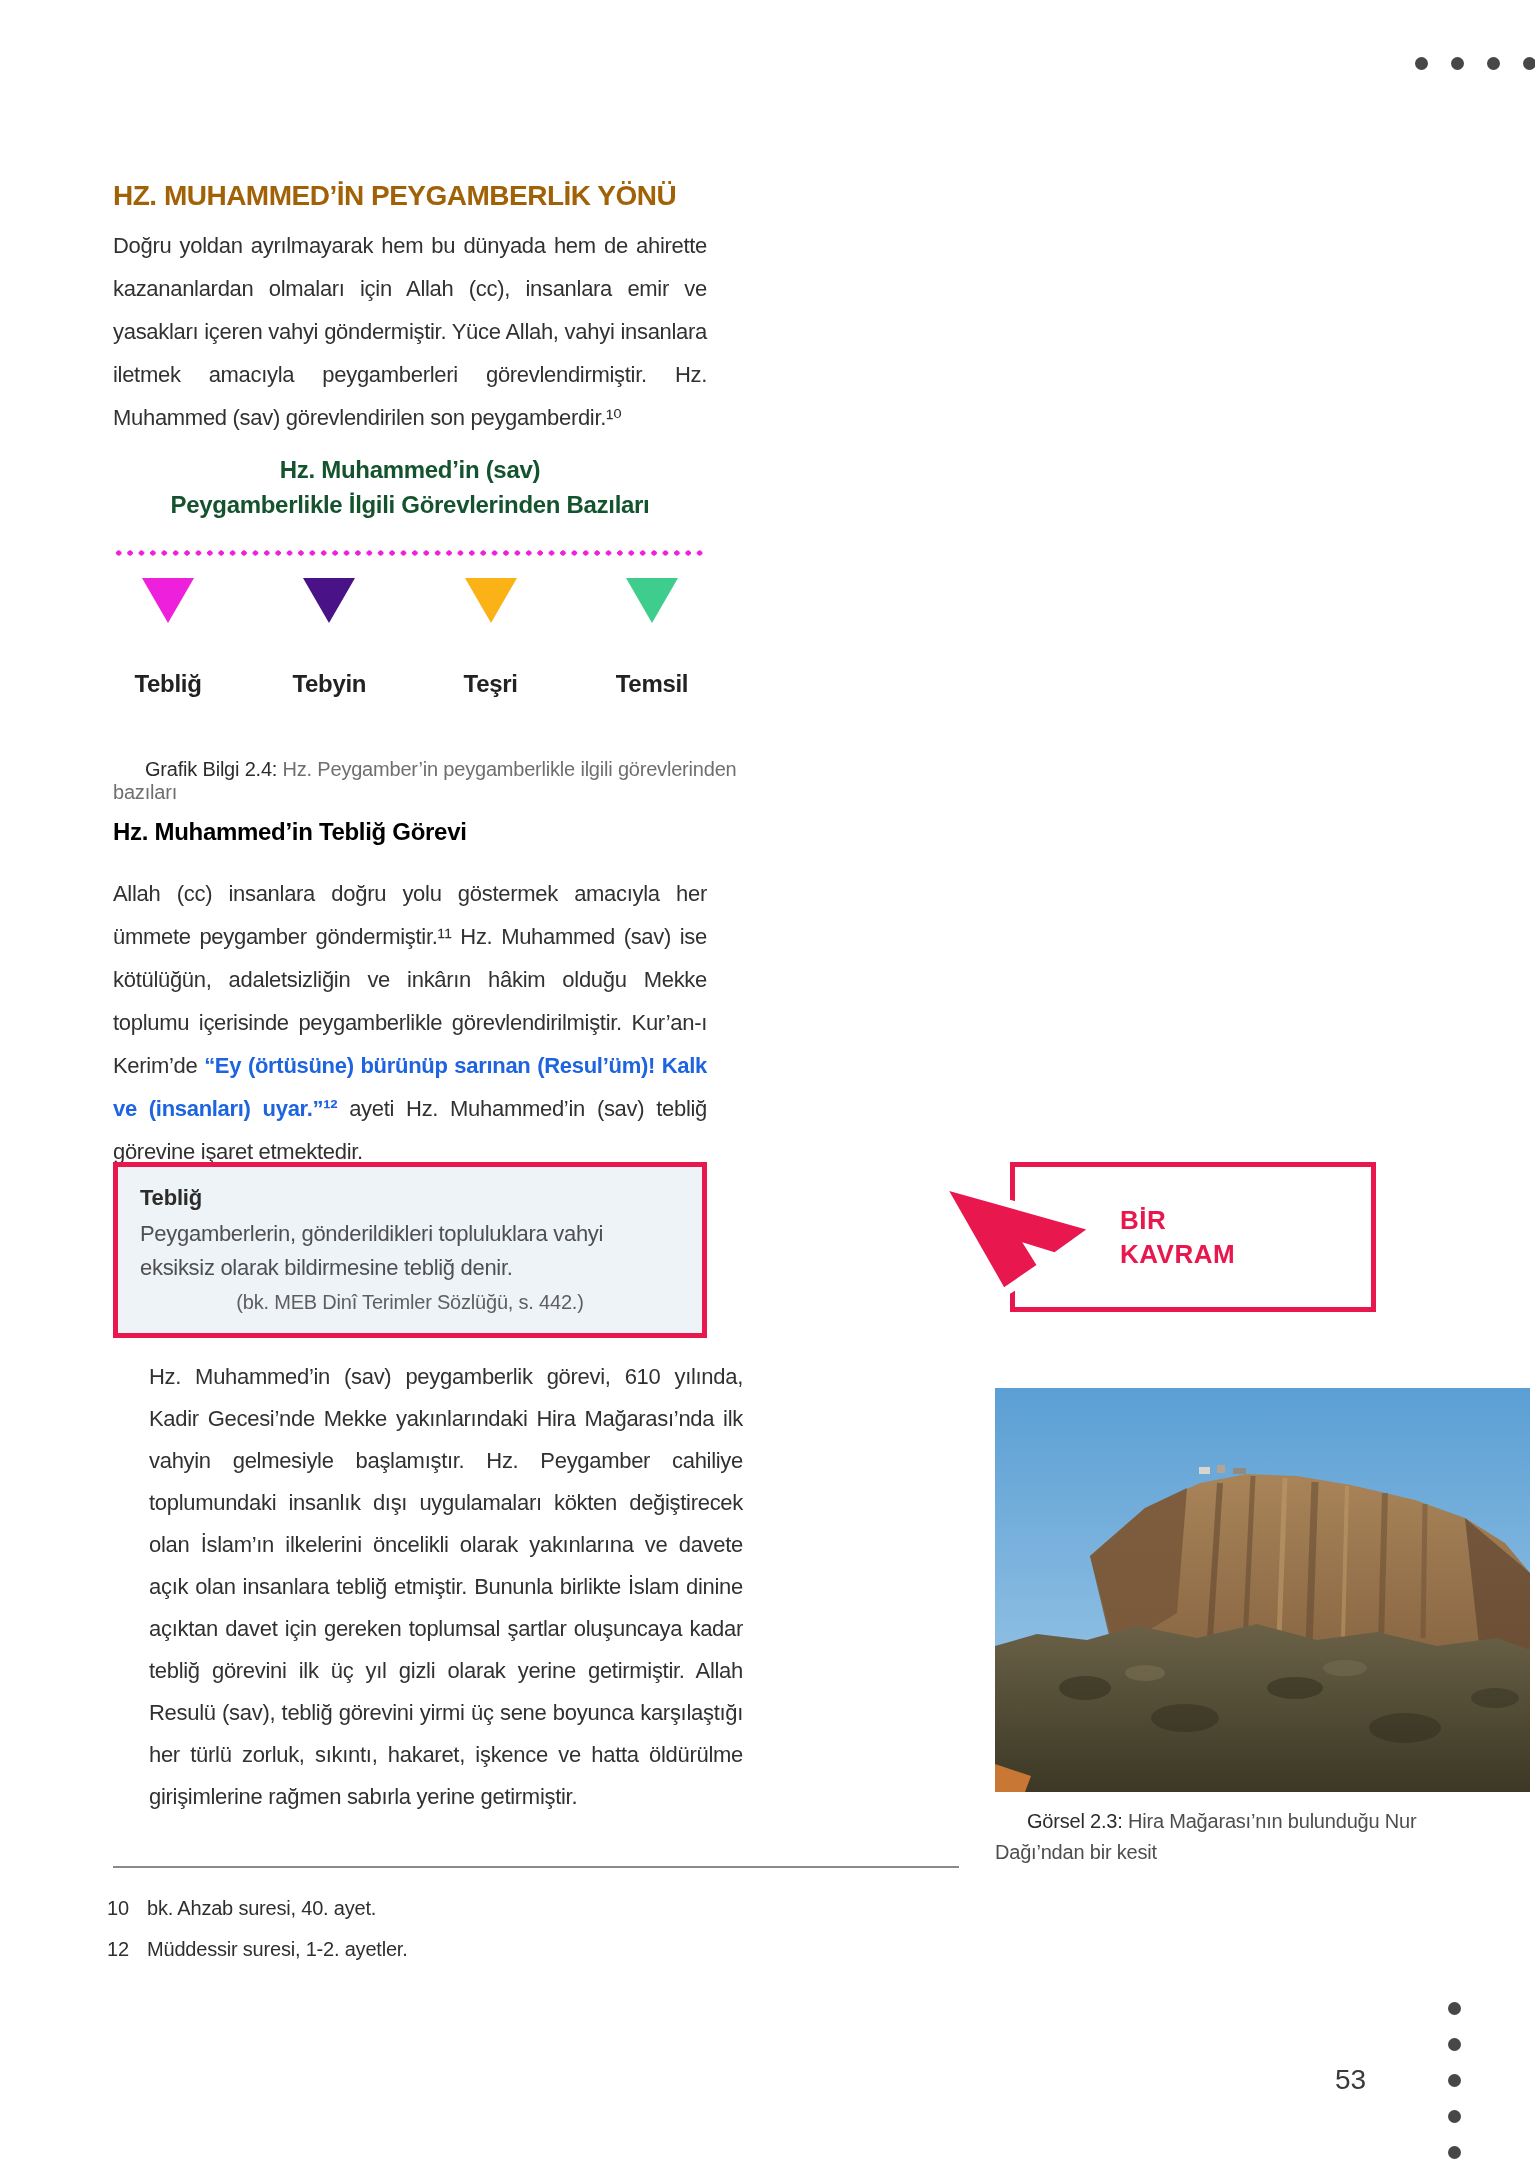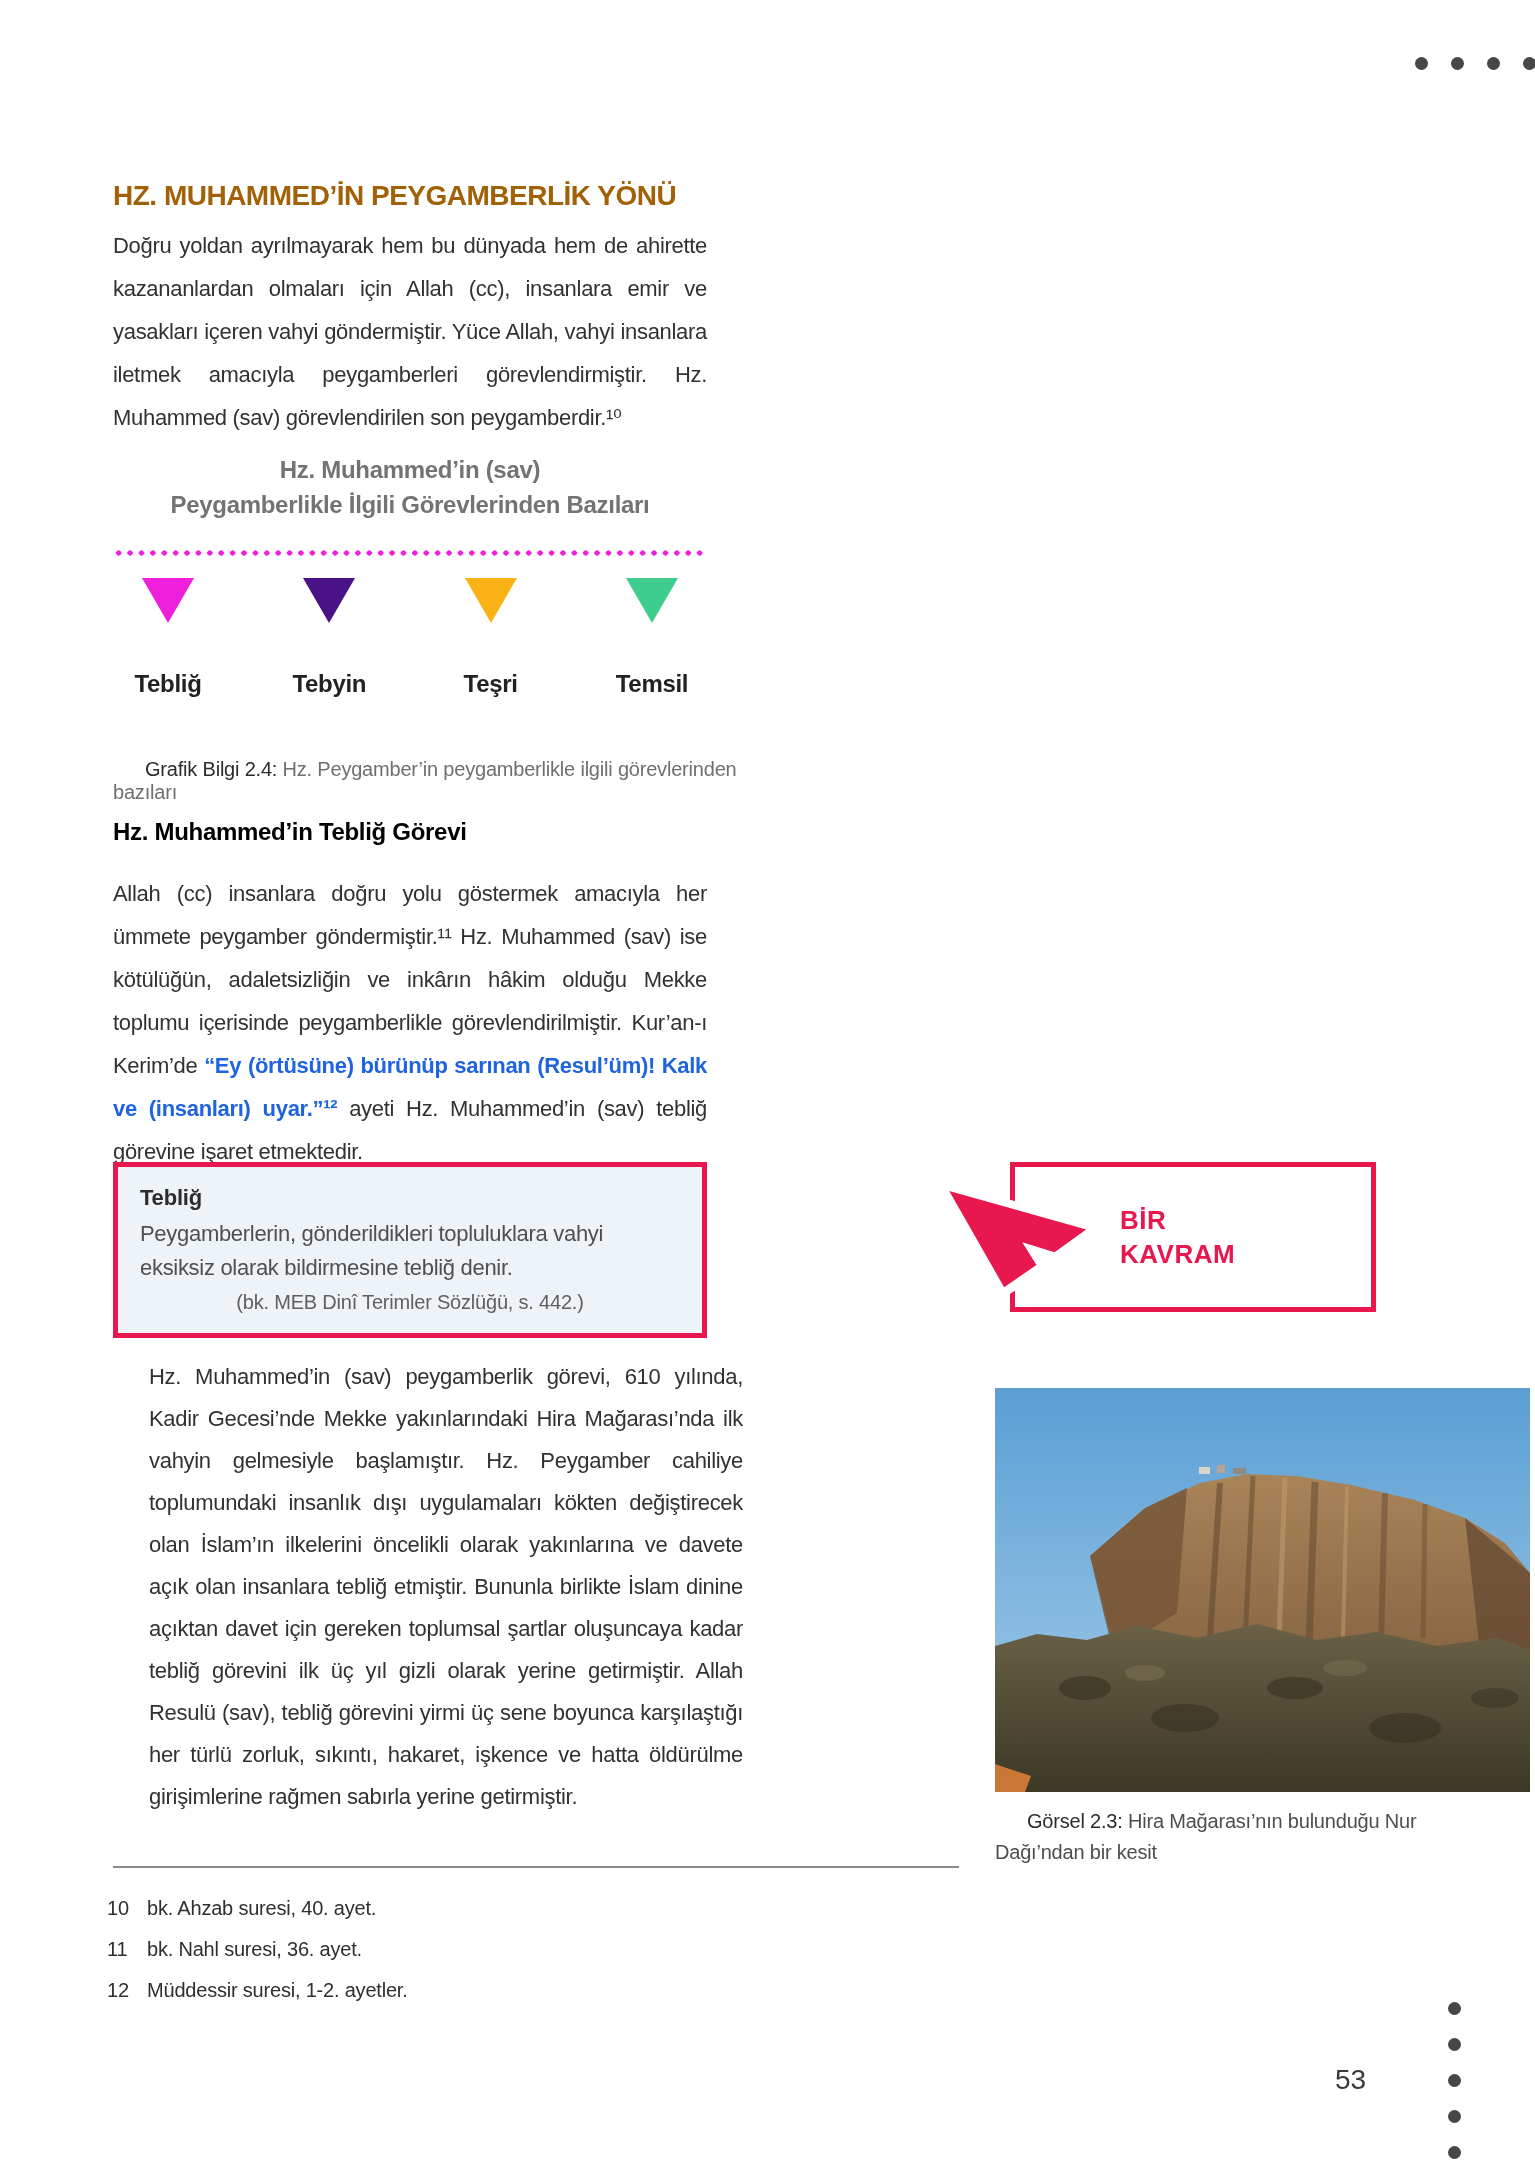--- a/index.html
+++ b/index.html
@@ -16,21 +16,21 @@
   
   .h1{top:180px;left:113px;width:640px;font-size:28px;font-weight:700;color:#a16207;letter-spacing:-0.5px;}
   .h2{top:818px;left:113px;width:640px;font-size:24px;font-weight:700;color:#000000;letter-spacing:-0.3px;}
   
   .para{left:113px;width:594px;font-size:22px;line-height:43px;text-align:justify;color:#313131;letter-spacing:-0.3px;}
   .p1{top:224px;}
   .p2{top:872px;}
   .p3{top:1356px;line-height:42px;margin-left:36px;}
   .quote{color:#1e63e0;font-weight:700;}
   
-  .diagram-title{top:452px;left:113px;width:594px;text-align:center;font-size:24px;font-weight:700;color:#737373;line-height:35px;letter-spacing:-0.3px;}
+  .diagram-title{top:452px;left:113px;width:594px;text-align:center;font-size:24px;font-weight:700;color:#14532d;line-height:35px;letter-spacing:-0.3px;}
   .dotted{top:549px;left:113px;width:594px;height:8px;
     background-image:radial-gradient(circle,#ee20db 2.4px,rgba(0,0,0,0) 2.9px);
     background-size:11.4px 8px;background-position:0 50%;background-repeat:repeat-x;}
   .tri-row{top:578px;left:113px;width:594px;display:flex;justify-content:space-between;}
   .tri-cell{width:110px;display:flex;flex-direction:column;align-items:center;}
   .tri{width:0;height:0;border-left:26px solid transparent;border-right:26px solid transparent;border-top:45px solid #000;}
   .tri-label{margin-top:47px;font-size:24px;font-weight:700;color:#222;letter-spacing:-0.3px;}
   .figcap{top:758px;left:113px;width:650px;font-size:20px;letter-spacing:-0.2px;color:#6f6f6f;}
   .figcap .b,.photocap .b{font-weight:400;color:#2c2c2c;margin-left:32px;}
   
@@ -172,23 +172,20 @@
   <div class="abs photocap">
     <span class="b">Görsel 2.3:</span><span> Hira Mağarası’nın bulunduğu Nur Dağı’ndan bir kesit</span>
   </div>
 
   <div class="abs rule"></div>
   <div class="abs fnotes">
     <div>
       <span class="fn-num">10</span><span>bk. Ahzab suresi, 40. ayet.</span>
     </div>
     <div>
-      <span class="fn-num">11</span><span>bk. Nahl suresi, 36. ayet.</span>
-    </div>
-    <div>
       <span class="fn-num">12</span><span>Müddessir suresi, 1-2. ayetler.</span>
     </div>
   </div>
 
   <div class="abs pagenum">53</div>
   <div class="abs side-dots">
     <span class="dot"></span>
     <span class="dot"></span>
     <span class="dot"></span>
     <span class="dot"></span>

